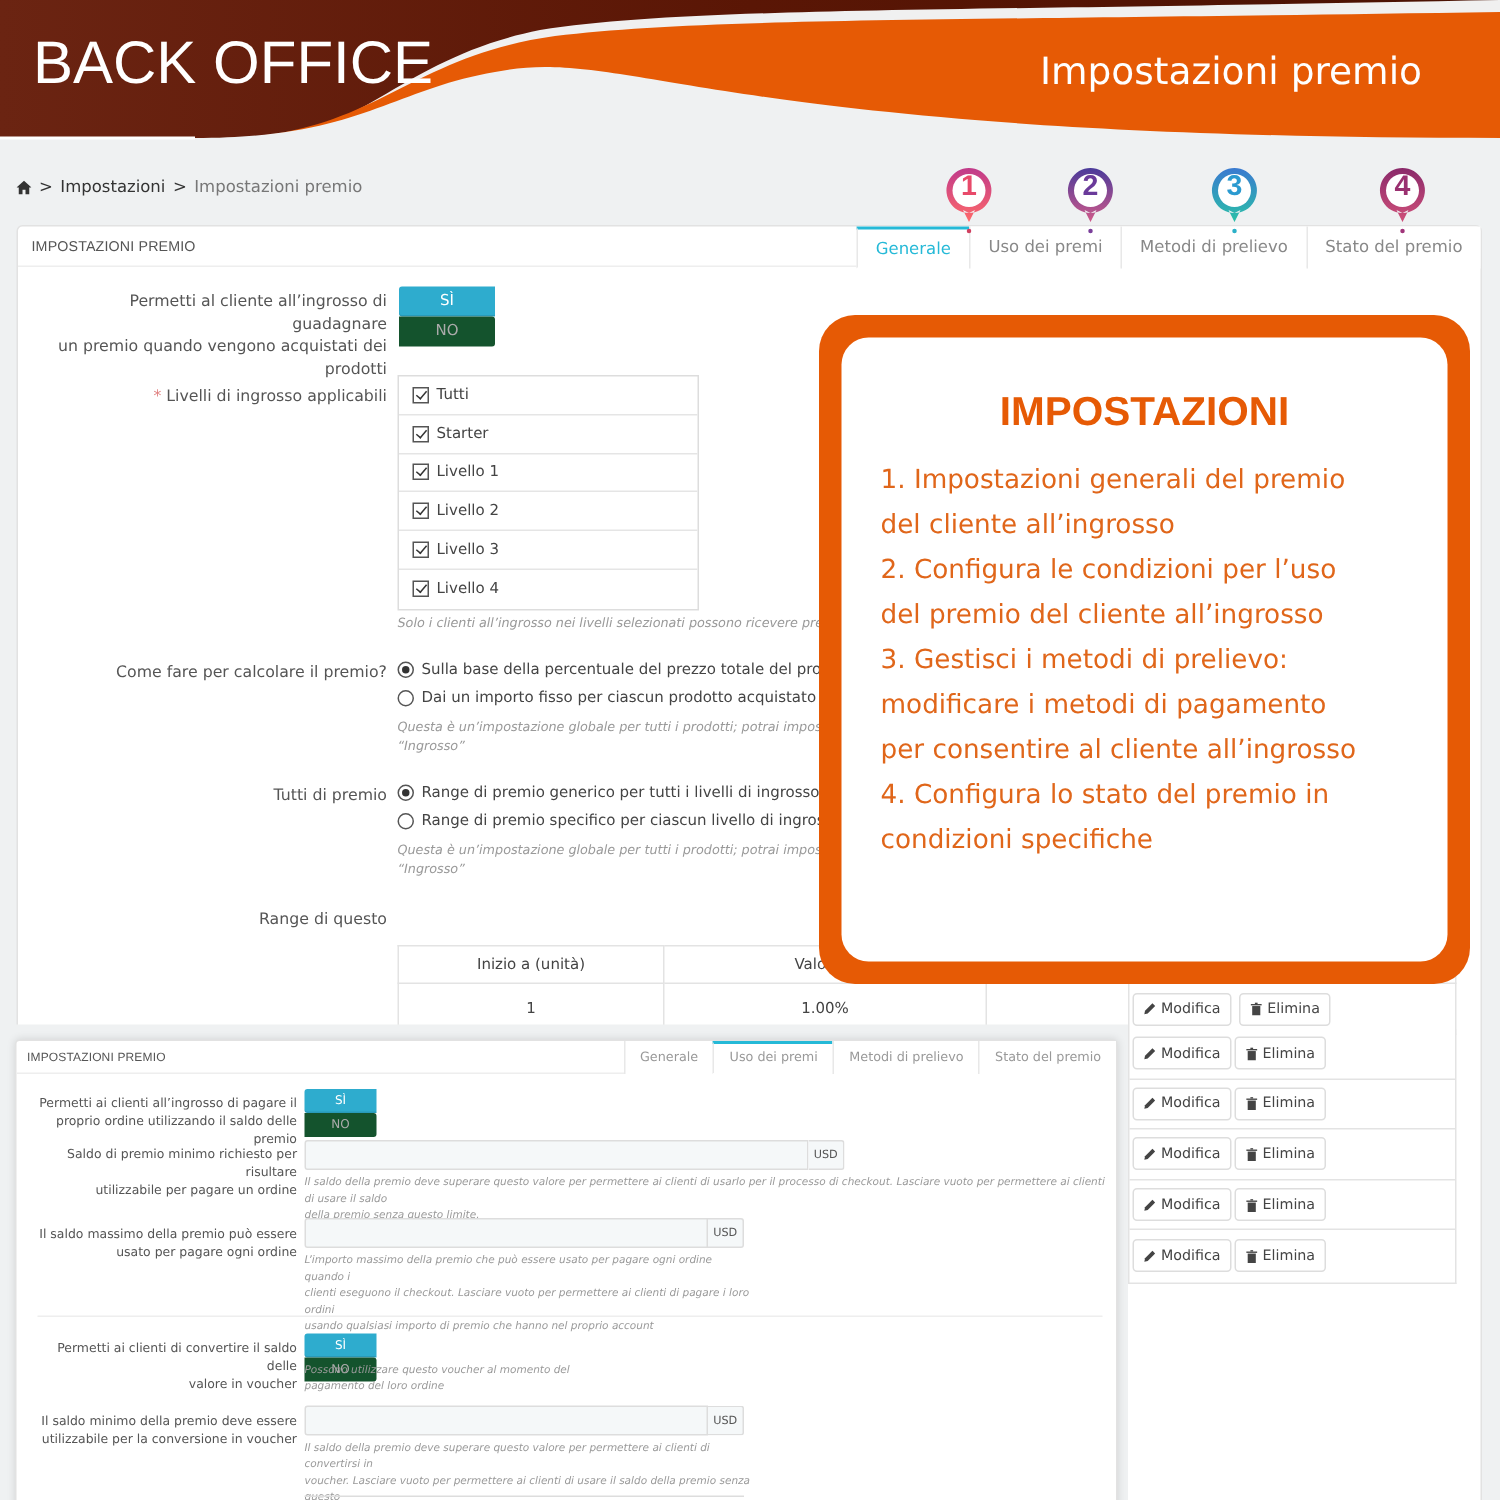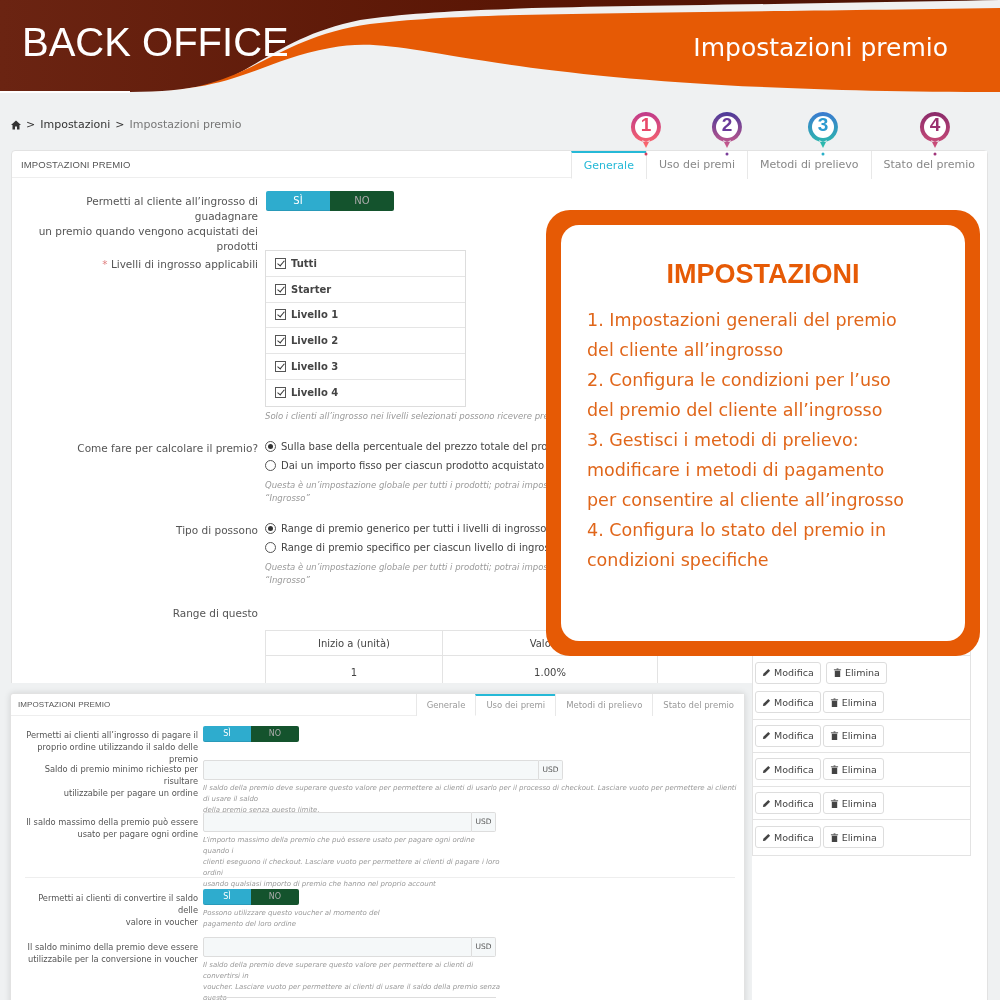--- a/index.html
+++ b/index.html
@@ -26,26 +26,26 @@
   .panel { position: absolute; left: 11px; top: 150px; width: 977px; height: 860px; background: #fff; border: 1px solid #e2e2e2; border-radius: 4px; }
   .panel-head { position: absolute; left: 0; top: 0; width: 100%; height: 27px; border-bottom: 1px solid #eee; }
   .panel-title { position: absolute; left: 9px; top: 8px; font-size: 9.5px; color: #555; font-family: "Liberation Sans", sans-serif; letter-spacing: 0.1px; }
   .tabs { position: absolute; right: 0; top: 0; display: flex; height: 28px; }
   .tab { font-size: 11px; color: #888; padding: 0 12px; line-height: 28px; border-left: 1px solid #e8e8e8; background: #fff; }
   .tab.active { color: #25b9d7; border-top: 2px solid #25b9d7; line-height: 25px; border-bottom: 1px solid #fff; }
 
   .label { position: absolute; text-align: right; font-size: 10.5px; color: #555; line-height: 15px; }
   .req { color: #e08080; }
 
-  .switch { position: absolute; display: flex; height: 20px; width: 128px; }
+  .switch { position: absolute; display: flex; height: 20px; width: 128px; flex-direction: column; }
   .switch .yes { width: 64px; background: #2eacce; color: #fff; font-size: 10px; text-align: center; line-height: 20px; border-radius: 2px 0 0 2px; box-shadow: inset 0 -1px 0 rgba(0,0,0,0.1); }
   .switch .no { width: 64px; background: #14532d; color: #aaa; font-size: 10px; text-align: center; line-height: 20px; border-radius: 0 2px 2px 0; }
 
   .checklist { position: absolute; left: 265px; top: 250px; width: 201px; border: 1px solid #ddd; background: #fff; }
-  .check-row { height: 25.8px; border-bottom: 1px solid #e5e5e5; display: flex; align-items: center; padding-left: 9px; font-size: 10px; color: #444; gap: 5px; font-weight: bold; }
+  .check-row { height: 25.8px; border-bottom: 1px solid #e5e5e5; display: flex; align-items: center; padding-left: 9px; font-size: 10px; color: #444; gap: 5px; }
   .check-row:last-child { border-bottom: none; }
   .cbox { width: 11px; height: 11px; border: 1px solid #555; position: relative; background: #fff; }
   .cbox::after { content: ""; position: absolute; left: 3px; top: 0px; width: 3px; height: 6px; border: solid #333; border-width: 0 1.3px 1.3px 0; transform: rotate(40deg); }
 
   .help { position: absolute; font-size: 8.5px; font-style: italic; color: #999; line-height: 13px; }
 
   .radio-row { position: absolute; display: flex; align-items: center; gap: 5px; font-size: 10px; color: #444; }
   .radio { width: 11px; height: 11px; border: 1px solid #555; border-radius: 50%; position: relative; background: #fff; }
   .radio.on::after { content: ""; position: absolute; left: 2px; top: 2px; width: 5px; height: 5px; background: #333; border-radius: 50%; }
 
@@ -229,21 +229,21 @@
 </div>
 <div class="radio-row" style="left:265px; top:460px;">
   <span class="radio"></span>
   <span>Dai un importo fisso per ciascun prodotto acquistato</span>
 </div>
 <div class="help" style="left:265px; top:479px; width:285px; white-space:nowrap; overflow:hidden;">
   <div>Questa è un’impostazione globale per tutti i prodotti; potrai impos</div>
   <div>“Ingrosso”</div>
 </div>
 
-<div class="label" style="left:20px; top:523px; width:238px;">Tipo di possono</div>
+<div class="label" style="left:20px; top:523px; width:238px;">Tutti di premio</div>
 <div class="radio-row" style="left:265px; top:523px;">
   <span class="radio on"></span>
   <span>Range di premio generico per tutti i livelli di ingrosso.</span>
 </div>
 <div class="radio-row" style="left:265px; top:542px;">
   <span class="radio"></span>
   <span>Range di premio specifico per ciascun livello di ingrosso.</span>
 </div>
 <div class="help" style="left:265px; top:561px; width:285px; white-space:nowrap; overflow:hidden;">
   <div>Questa è un’impostazione globale per tutti i prodotti; potrai impos</div>

